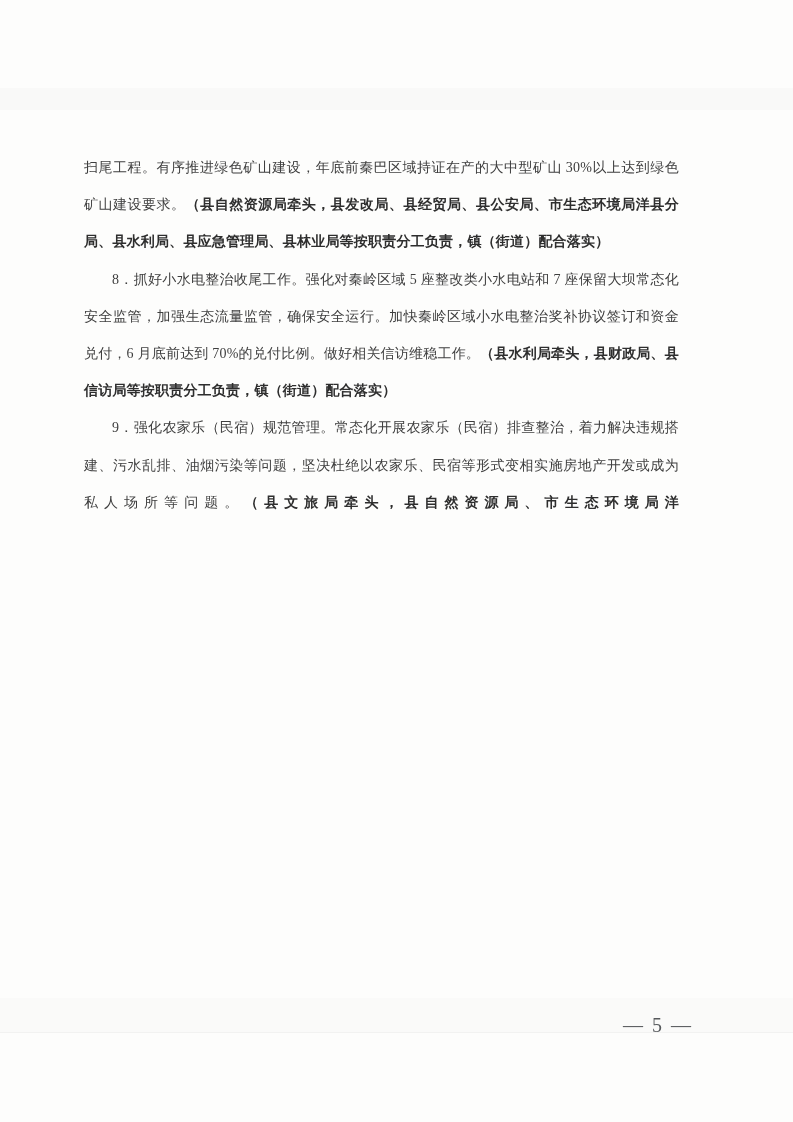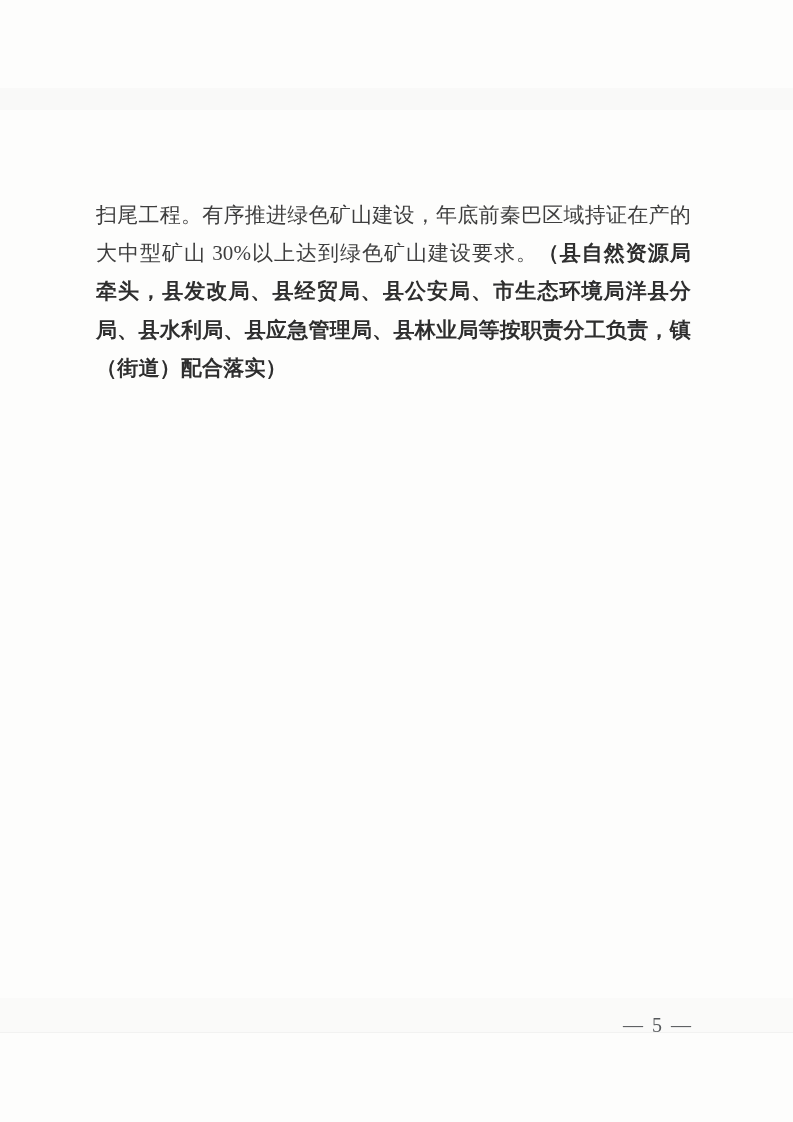--- a/index.html
+++ b/index.html
@@ -25,30 +25,29 @@
   .scan-band-bottom {
     position: absolute;
     left: 0; top: 998px;
     width: 100%; height: 34px;
     background: rgba(175, 180, 185, 0.045);
     border-bottom: 1px solid rgba(120,120,125,0.06);
     pointer-events: none;
   }
   .text-block {
     position: absolute;
-    left: 96px;
+    left: 84px;
     top: 149px;
     width: 595px;
-    font-size: 21px;
+    font-size: 14px;
     line-height: 37.2px;
     color: #3e3e3e;
     text-align: justify;
     text-justify: inter-ideograph;
     letter-spacing: 0.2px;
-    margin-top: 48px;
   }
   .text-block p {
     margin: 0;
     padding: 0;
   }
   .text-block p.indent {
     text-indent: 2em;
   }
   .text-block p.continues {
     text-align-last: justify;
@@ -70,16 +69,18 @@
 </style>
 </head>
 <body>
 
 <div class="page">
   <div class="scan-band-top"></div>
   <div class="scan-band-bottom"></div>
 
   <div class="text-block" id="paragraphs">
       <p class=""><span class="seg">扫尾工程。有序推进绿色矿山建设，年底前秦巴区域持证在产的大中型矿山 30%以上达到绿色矿山建设要求。</span><span class="seg bold">（县自然资源局牵头，县发改局、县经贸局、县公安局、市生态环境局洋县分局、县水利局、县应急管理局、县林业局等按职责分工负责，镇（街道）配合落实）</span></p>
+      <p class="indent"><span class="seg">8．抓好小水电整治收尾工作。强化对秦岭区域 5 座整改类小水电站和 7 座保留大坝常态化安全监管，加强生态流量监管，确保安全运行。加快秦岭区域小水电整治奖补协议签订和资金兑付，6 月底前达到 70%的兑付比例。做好相关信访维稳工作。</span><span class="seg bold">（县水利局牵头，县财政局、县信访局等按职责分工负责，镇（街道）配合落实）</span></p>
+      <p class="indent continues"><span class="seg">9．强化农家乐（民宿）规范管理。常态化开展农家乐（民宿）排查整治，着力解决违规搭建、污水乱排、油烟污染等问题，坚决杜绝以农家乐、民宿等形式变相实施房地产开发或成为私人场所等问题。</span><span class="seg bold">（县文旅局牵头，县自然资源局、市生态环境局洋</span></p>
     </div>
 
   <div class="footer">— 5 —</div>
 </div>
 
 </body></html>

